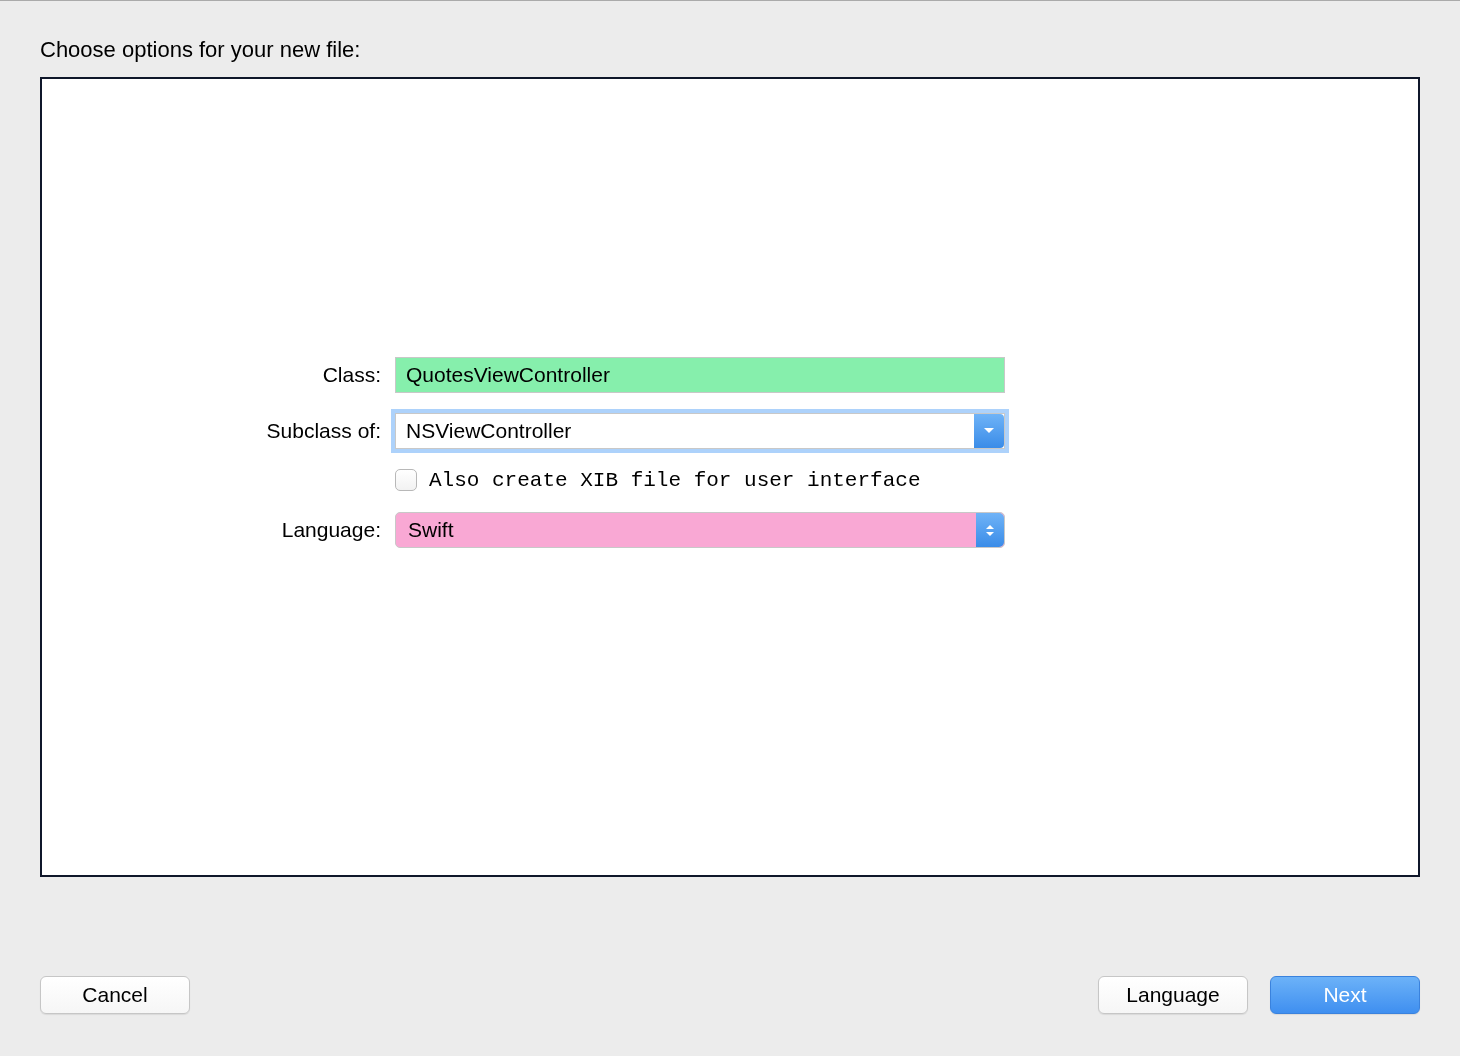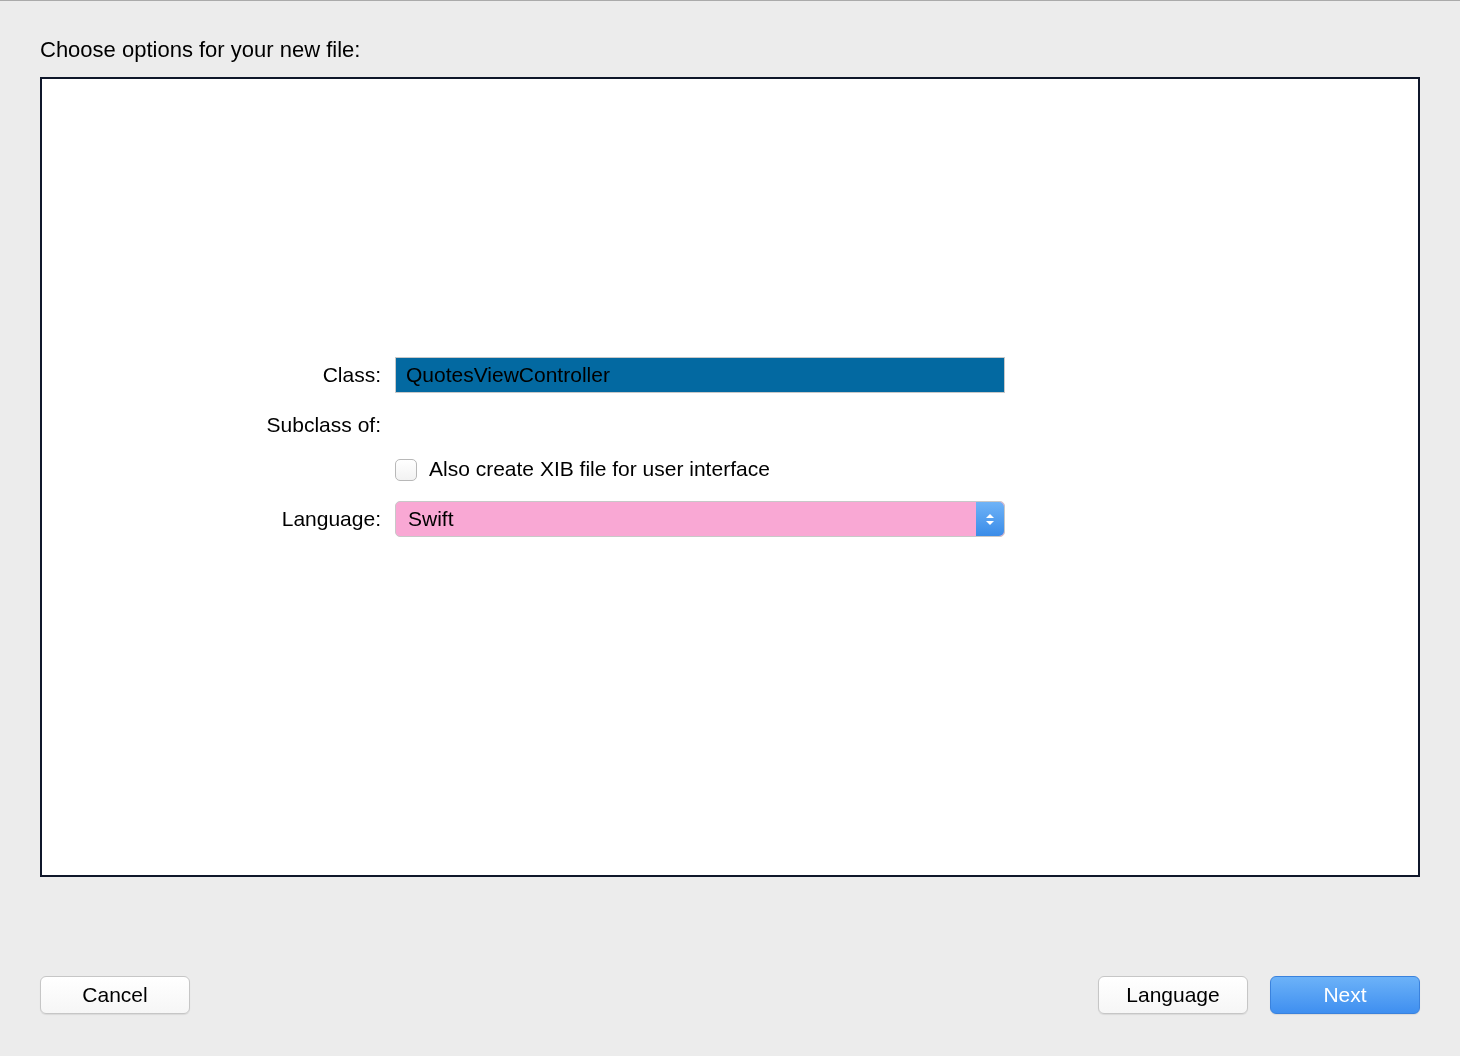--- a/index.html
+++ b/index.html
@@ -60,21 +60,21 @@
     .form-control-wrap {
       width: 610px;
       position: relative;
     }
     .text-input {
       width: 100%;
       height: 36px;
       font-size: 21px;
       padding: 4px 10px;
       border: 1px solid #c8c8c8;
-      background: #0369a1;
+      background: #86efac;
       font-family: inherit;
       outline: none;
     }
     .combo-wrap {
       position: relative;
       width: 610px;
       border: 1px solid #c8c8c8;
       border-radius: 0;
       box-shadow: 0 0 0 4px rgba(105, 173, 247, 0.55);
       display: flex;
@@ -101,23 +101,24 @@
       justify-content: center;
       cursor: pointer;
     }
     .combo-button svg {
       width: 12px;
       height: 8px;
       fill: #fff;
     }
     .checkbox-row {
       display: flex;
-      align-items: flex-end;
+      align-items: flex-start;
       margin-left: 313px;
       margin-bottom: 20px;
+      font-family: Liberation Mono, monospace;
     }
     .checkbox {
       width: 22px;
       height: 22px;
       border: 1px solid #b8b8b8;
       border-radius: 5px;
       background: linear-gradient(to bottom, #ffffff, #f2f2f2);
       margin-right: 12px;
       cursor: pointer;
     }
@@ -201,20 +202,28 @@
 
       <div class="form-row">
         <div class="form-label">Class:</div>
         <div class="form-control-wrap">
           <input type="text" class="text-input" value="QuotesViewController" style="">
         </div>
       </div>
 
       <div class="form-row">
         <div class="form-label">Subclass of:</div>
+        <div class="combo-wrap">
+          <input type="text" class="combo-input" value="NSViewController" style="">
+          <button class="combo-button">
+            <svg viewBox="0 0 12 8">
+                <path d="M1 1 L6 6 L11 1 Z"></path>
+              </svg>
+          </button>
+        </div>
       </div>
 
       <div class="checkbox-row">
         <div class="checkbox"></div>
         <div class="checkbox-label">Also create XIB file for user interface</div>
       </div>
 
       <div class="form-row">
         <div class="form-label">Language:</div>
         <div class="popup-wrap">

